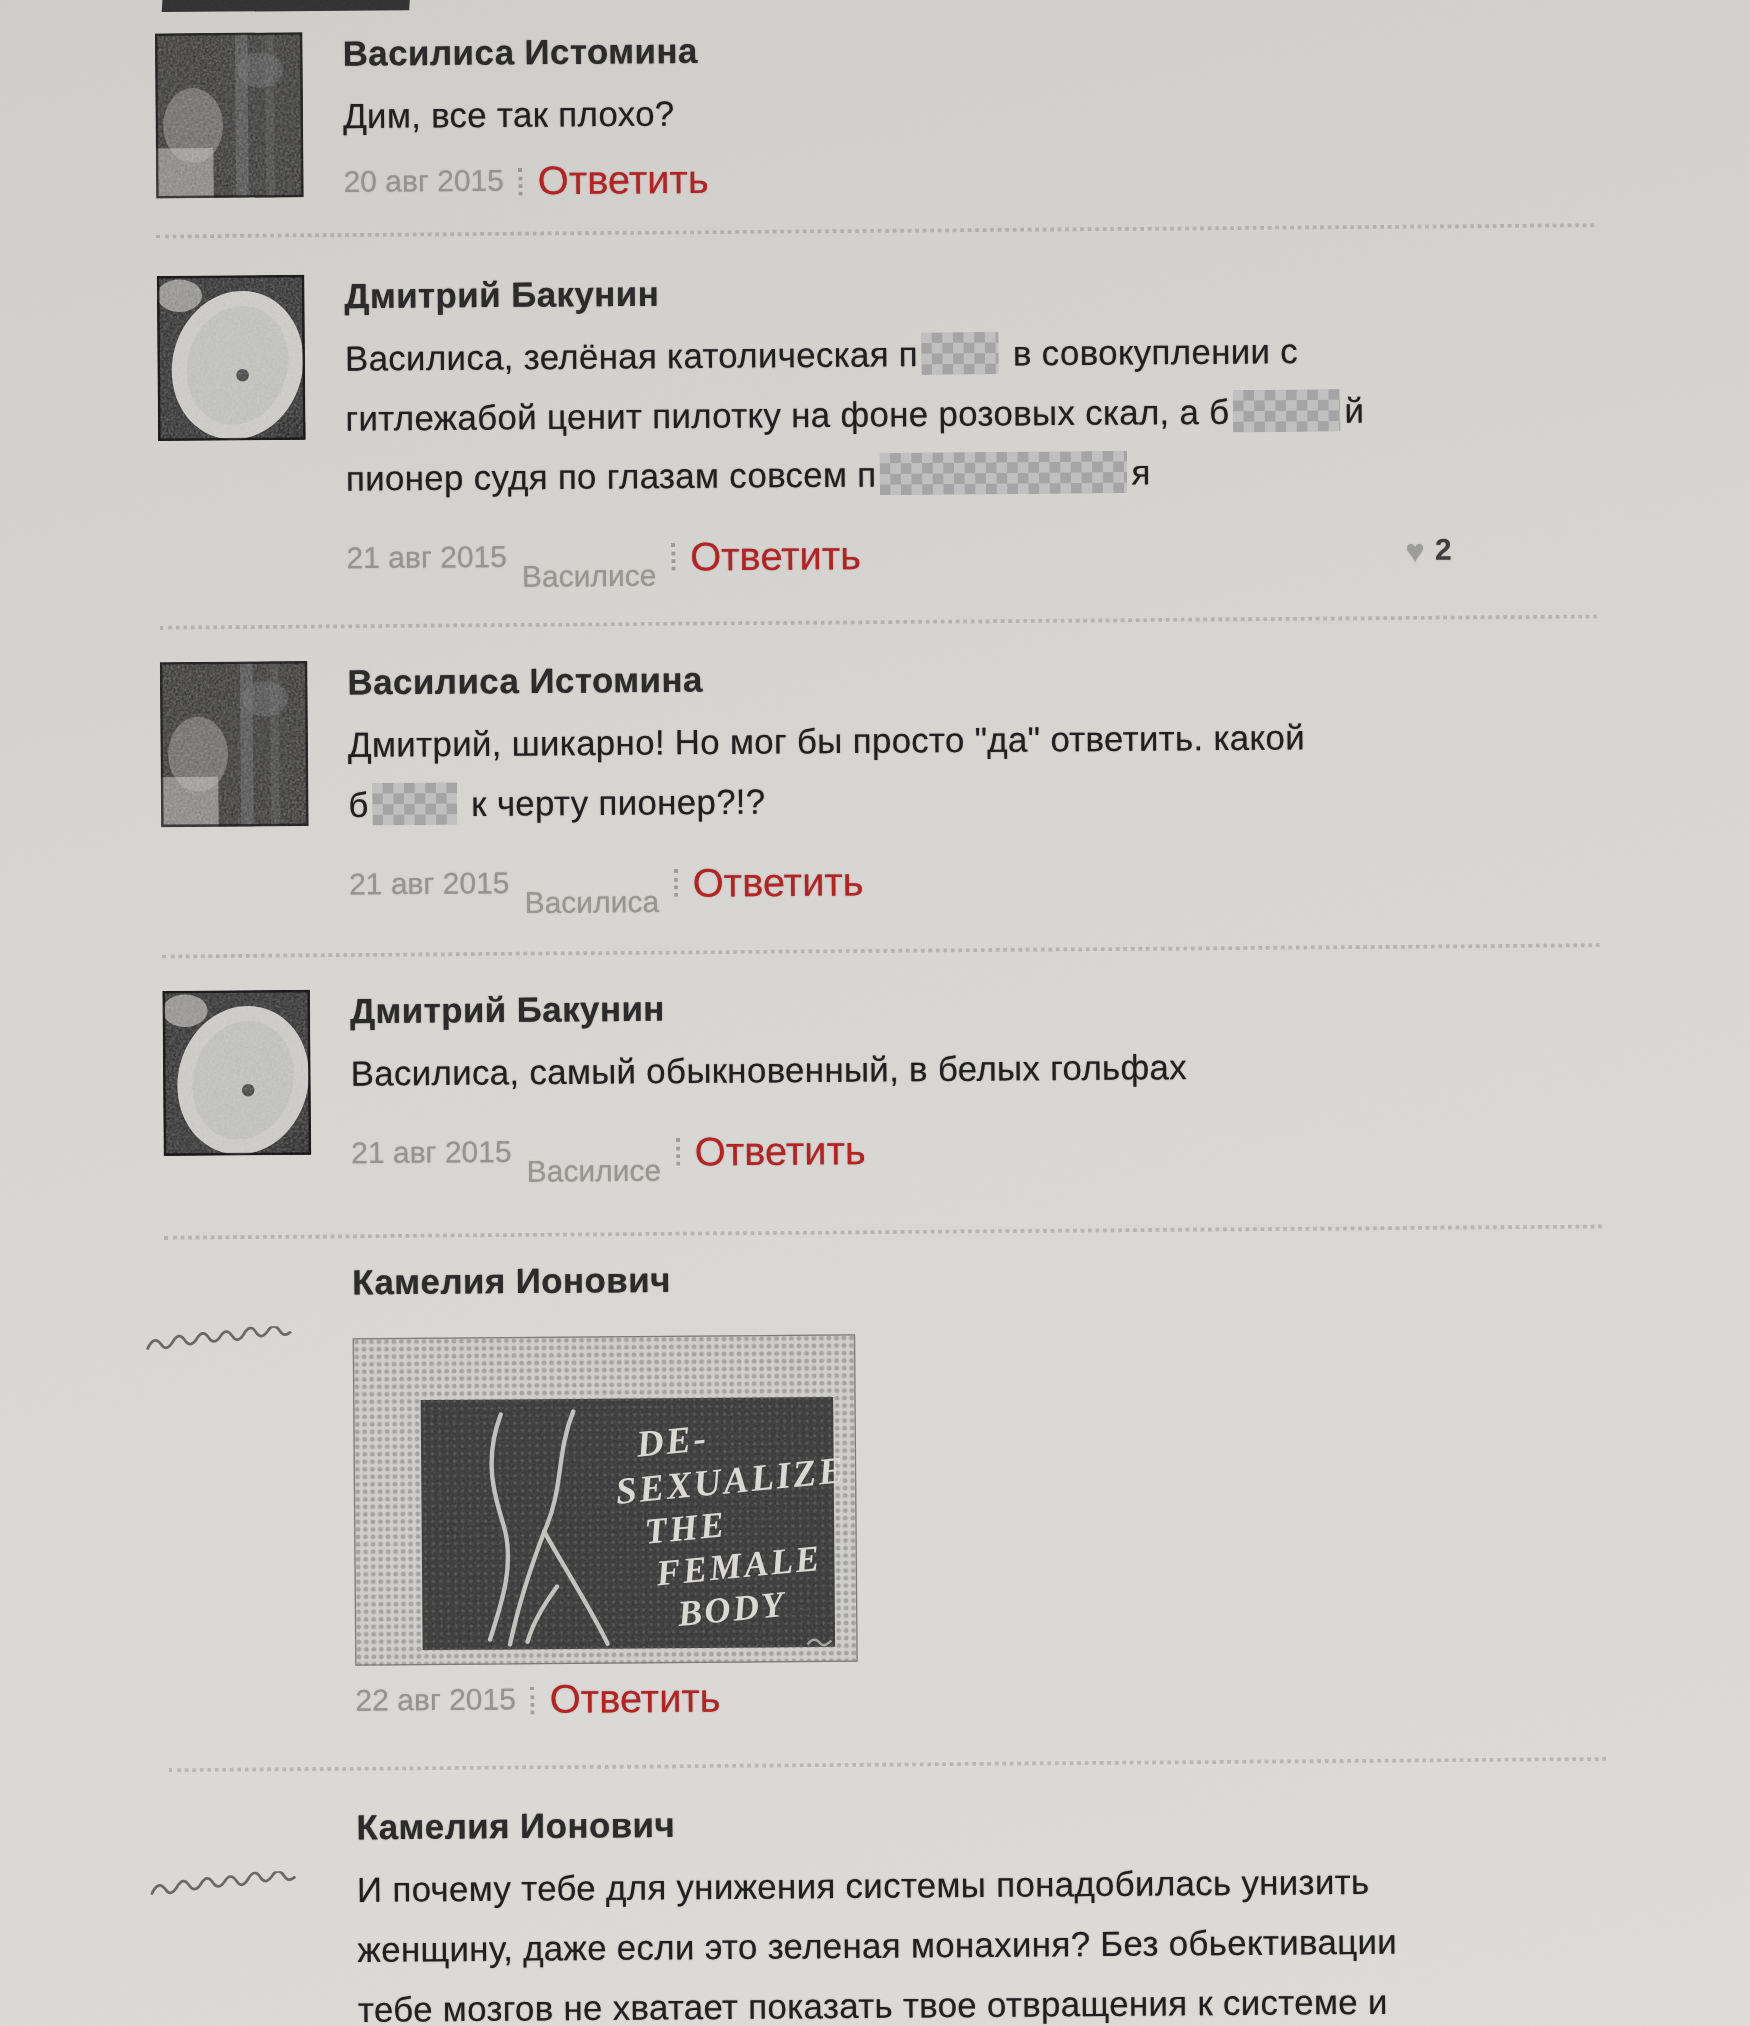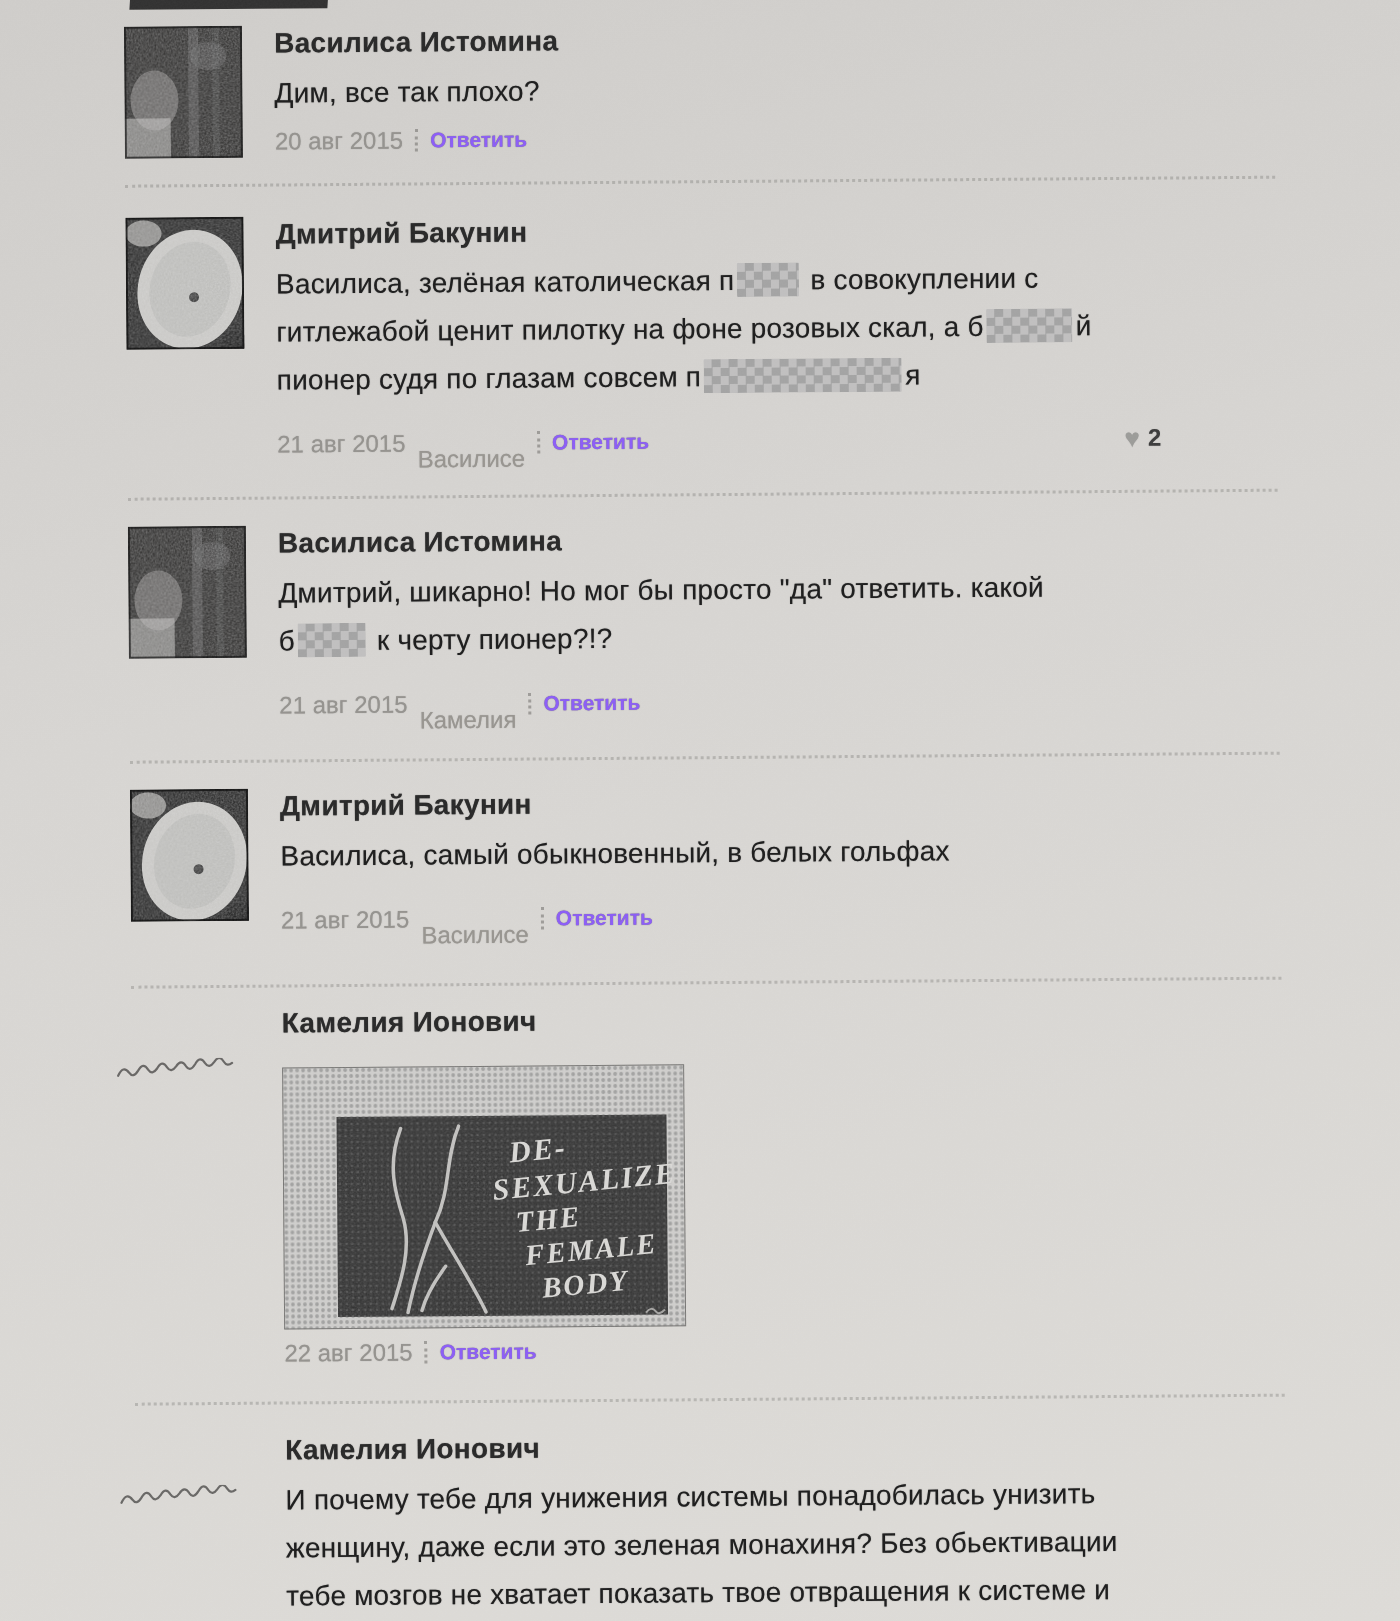--- a/index.html
+++ b/index.html
@@ -48,21 +48,21 @@
     border-radius:1px;
   }
   .attachment{margin:18px 0 8px;width:402px;line-height:0;}
   .meta{
     display:flex;align-items:center;gap:12px;margin-top:10px;
     font-size:24px;color:#94928e;text-shadow:0 0 1px rgba(110,110,108,.5);
   }
   .reply-to{color:#97948f;text-decoration:none;margin-top:32px;}
   .sep{display:inline-block;width:0;height:22px;border-left:3px dotted rgba(110,108,104,.55);}
   .reply{
-    color:#8b5cf6;font-size:21px;font-weight:700;text-decoration:none;
+    color:#b91c1c;font-size:32px;font-weight:400;text-decoration:none;
     text-shadow:0 0 1px rgba(30,30,30,.55);
   }
   .likes{margin-left:auto;margin-right:116px;display:flex;align-items:center;gap:8px;}
   .heart{color:#8d8d8b;font-size:26px;opacity:.8;text-shadow:0 0 1px rgba(90,90,90,.5);}
   .count{color:#3b3b3b;font-size:24px;font-weight:600;}
   .noise-layer{position:absolute;inset:0;pointer-events:none;opacity:.05;}
 </style>
 </head>
 <body>
 
@@ -171,21 +171,21 @@
           </div>
     <div class="body">
       <a class="author" href="#">Василиса Истомина</a>
       <div class="text">
               <div class="text-line"><span>Дмитрий, шикарно! Но мог бы просто "да" ответить. какой</span></div>
               <div class="text-line"><span>б</span><span class="censor" style="width: 68px;"></span><span> к черту пионер?!?</span></div>
             </div>
       
       <div class="meta">
         <span class="date">21 авг 2015</span>
-        <a class="reply-to" href="#">Камелия</a>
+        <a class="reply-to" href="#">Василиса</a>
         <span class="sep"></span>
         <a class="reply" href="#">Ответить</a>
 
       </div>
     </div>
   </div>
 
   <div class="comment">
     <div class="avatar-col">
             <div class="avatar-wrap belly-halftone">

